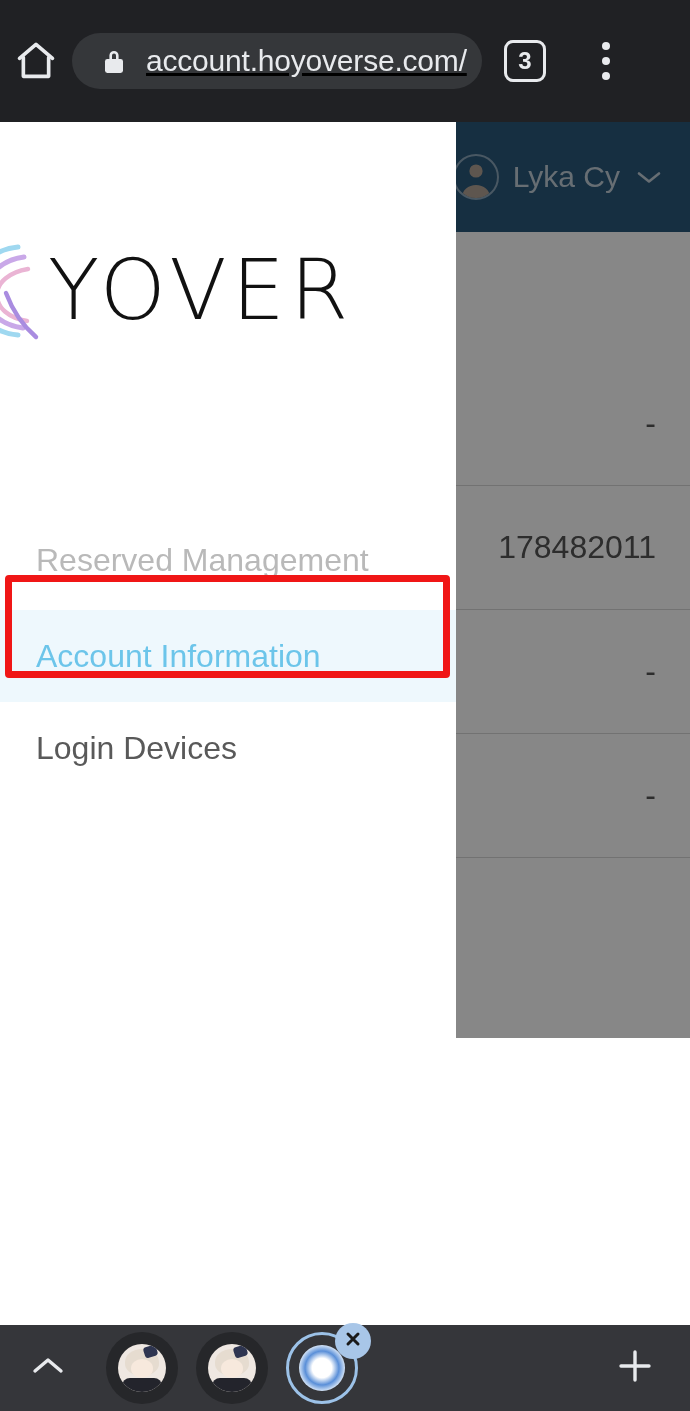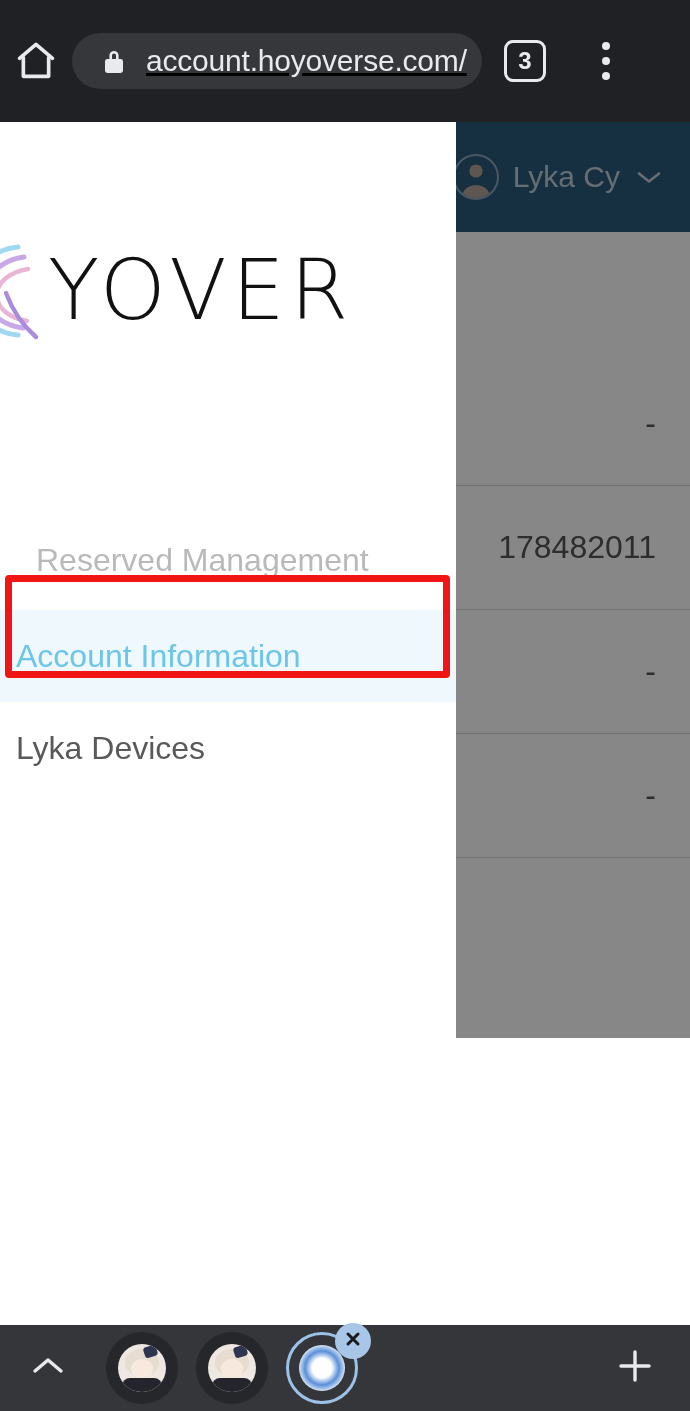--- a/index.html
+++ b/index.html
@@ -189,21 +189,21 @@
     white-space: nowrap;
   }
   .nav-list {
     position: absolute;
     left: 0; top: 488px;
     width: 456px;
   }
   .nav-item {
     height: 92px;
     display: flex; align-items: center;
-    padding-left: 16px;
+    padding-left: 36px;
     font-size: 32px;
     color: #595959;
     white-space: nowrap;
   }
   .nav-item.active {
     background: #eef8fd;
     color: #6cc5ea;
   }
 
   
@@ -384,21 +384,21 @@
         <span class="brand-word">YOVER</span>
       </div>
 
       <div class="nav-section-label">Reserved Management</div>
 
       <div class="nav-list">
         <div class="nav-item active">
           <span>Account Information</span>
         </div>
         <div class="nav-item">
-          <span>Lyka Devices</span>
+          <span>Login Devices</span>
         </div>
       </div>
 
       <div class="annot-box"></div>
     </div>
   </div>
 
   <div class="bottom-bar">
     <div class="bb-chevron">
       <span>

